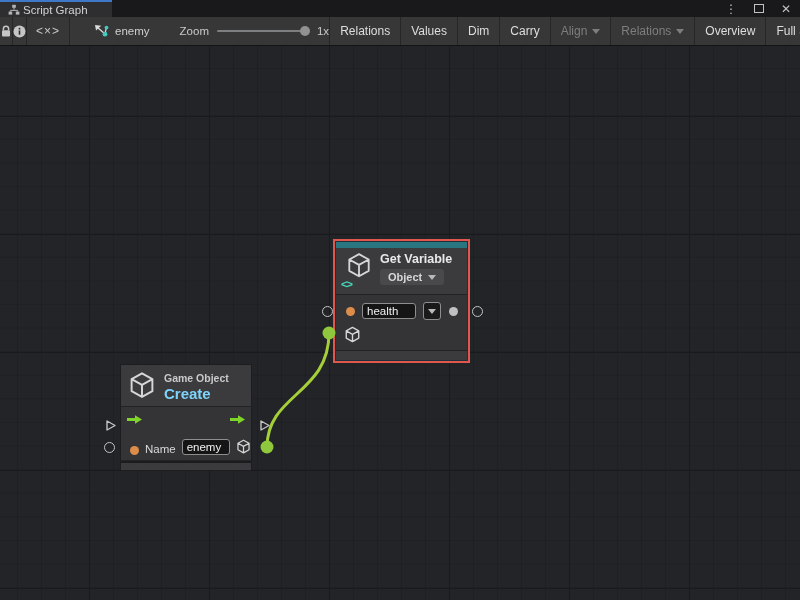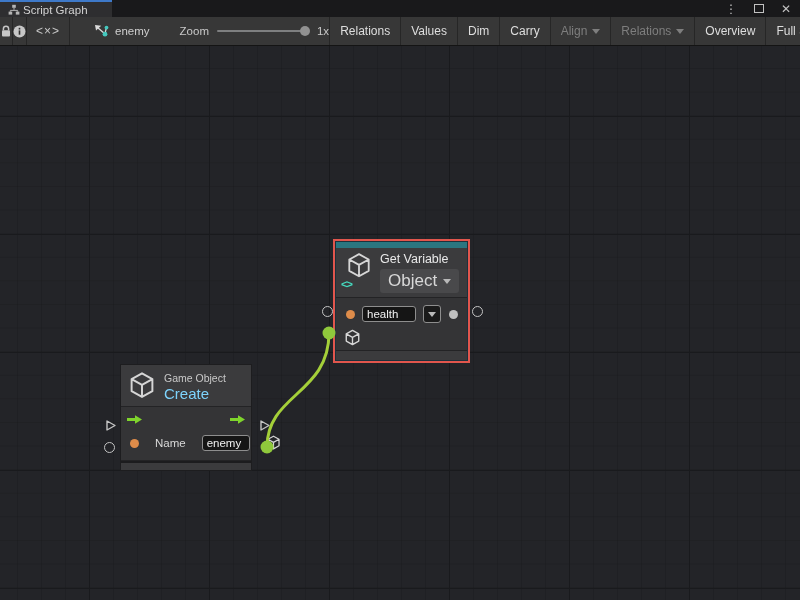--- a/index.html
+++ b/index.html
@@ -59,25 +59,25 @@
   .selection-wrap { position:absolute; border:2px solid #E1564D; background:#1C313C;
                     padding:1px; display:flex; }
   .node-inner { flex:1; display:flex; flex-direction:column; background:#343436; min-width:0; }
   .kind-strip { height:6px; background:#2A7680; flex:0 0 auto; }
   .node-header { background:#3B3B3D; padding:4px 5px 4px 6px; display:flex; gap:8px; align-items:flex-start; }
   .node-body { flex:1; background:#343436; border-top:1px solid #232325; border-bottom:1px solid #232325; }
   .node-footer { height:9px; background:#3B3B3D; flex:0 0 auto; }
   .icon-stack { position:relative; width:30px; height:38px; flex:0 0 auto; }
   .code-badge { position:absolute; left:-1px; bottom:0; color:#45DCC0; font-weight:bold;
                 font-size:11px; letter-spacing:-1px; background:transparent; }
-  .hdr-col { display:flex; flex-direction:column; gap:3px; min-width:0; }
+  .hdr-col { display:flex; flex-direction:column; gap:3px; min-width:0;font-weight:bold; }
   .node-title { font-size:12.5px; color:#E9E9E9; white-space:nowrap; }
   .pill { display:inline-flex; align-items:center; gap:6px; background:#49494B;
           border-radius:3px; padding:2px 8px; width:fit-content; color:#D8D8D8;
-          font-size:17px; cursor:pointer; }
+          font-size:11px; cursor:pointer; }
   .port-row { display:flex; align-items:center; }
   .dot { width:9px; height:9px; border-radius:50%; flex:0 0 auto; }
   .dot.orange { background:#DE8C4A; }
   .dot.gray { background:#C0C0C0; }
   .field { background:#151515; border:1px solid #8E8E8E; border-radius:3px; color:#F0F0F0;
            font-size:11.5px; height:16px; padding:0 4px; font-family:"Liberation Sans",sans-serif; }
   .mini-drop { width:18px; height:18px; background:#1A1A1A; border:1px solid #8E8E8E;
                border-radius:3px; display:flex; align-items:center; justify-content:center; cursor:pointer; }
   .subt { font-size:10.5px; color:#C9C9C9; }
   .bigt { font-size:15px; color:#7dd3fc; }
@@ -207,21 +207,21 @@
             <svg width="17" height="11" viewBox="0 0 17 11">
               <path d="M1 4 h8 V1.2 L16 5.5 L9 9.8 V7 H1 Z" fill="#7FD42C"></path>
             </svg>
           </span>
           <span>
             <svg width="17" height="11" viewBox="0 0 17 11">
               <path d="M1 4 h8 V1.2 L16 5.5 L9 9.8 V7 H1 Z" fill="#7FD42C"></path>
             </svg>
           </span>
         </div>
-        <div class="port-row" style="height:26px; padding:2px 4px 0 9px; gap:16px;">
+        <div class="port-row" style="height:26px; padding:2px 4px 0 9px; gap:6px;align-items:flex-end;">
           <span class="dot orange"></span>
           <span style="font-size:11.5px; color:#D9D9D9;">Name</span>
           <input class="field" style="width: 48px;" value="enemy">
           <span>
             <svg width="15" height="16" viewBox="0 0 24 26">
               <path d="M12 2 L21 7 L21 17.5 L12 22.5 L3 17.5 L3 7 Z M3 7 L12 12 L21 7 M12 12 L12 22.5" stroke="#D6D6D6" stroke-width="2" fill="none" stroke-linejoin="round"></path>
             </svg>
           </span>
         </div>
       </div>

